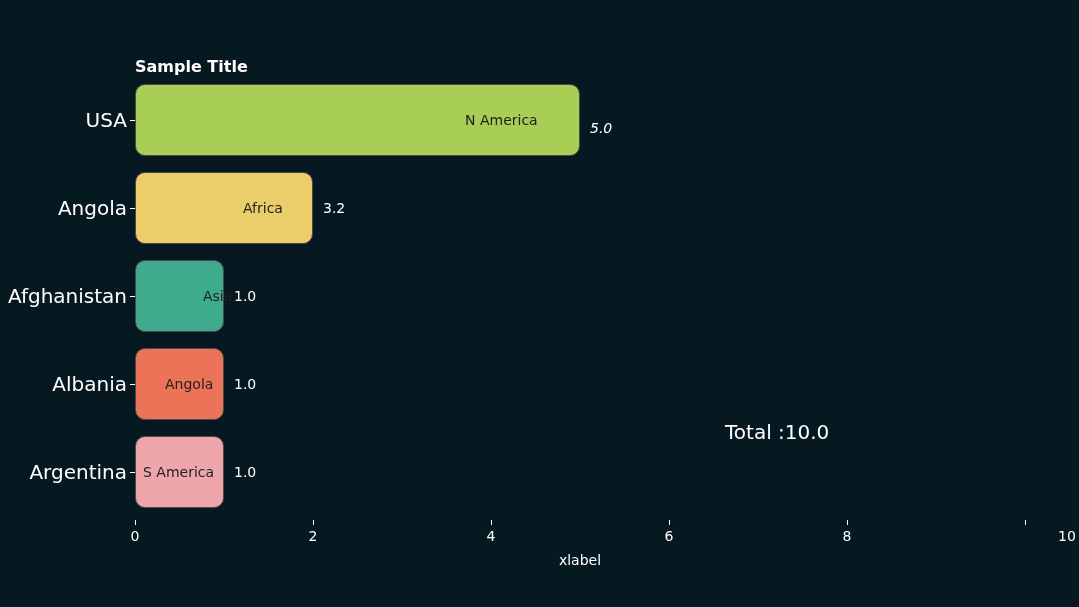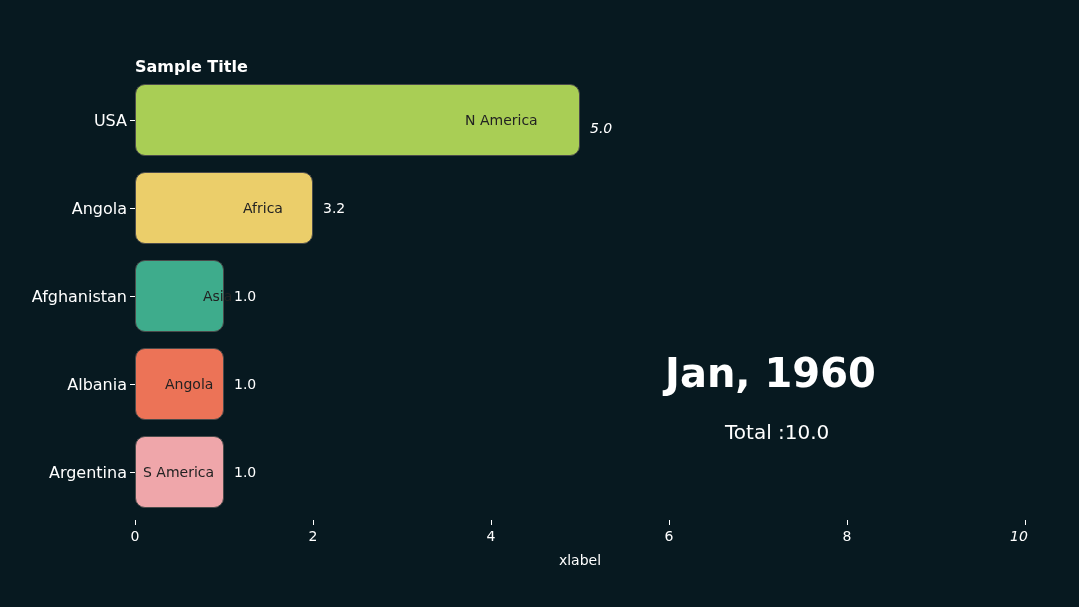--- a/index.html
+++ b/index.html
@@ -39,21 +39,21 @@
       white-space: nowrap;
     }
     .bar-value {
       position: absolute;
       color: #fff;
       font-size: 14px;
     }
     .y-tick {
       position: absolute;
       color: #fff;
-      font-size: 16px;
+      font-size: 20px;
       text-align: left;
       transform: translateY(-50%);
     }
     .y-tick-mark {
       position: absolute;
       width: 5px;
       height: 1px;
       background: #fff;
     }
     .x-tick {
@@ -130,19 +130,18 @@
   <div class="x-tick" style="left:0px;top:448px;">0</div>
   <div class="x-tick-mark" style="left:178px;top:440px;"></div>
   <div class="x-tick" style="left:178px;top:448px;">2</div>
   <div class="x-tick-mark" style="left:356px;top:440px;"></div>
   <div class="x-tick" style="left:356px;top:448px;">4</div>
   <div class="x-tick-mark" style="left:534px;top:440px;"></div>
   <div class="x-tick" style="left:534px;top:448px;">6</div>
   <div class="x-tick-mark" style="left:712px;top:440px;"></div>
   <div class="x-tick" style="left:712px;top:448px;">8</div>
   <div class="x-tick-mark" style="left:890px;top:440px;"></div>
-  <div class="x-tick" style="left:884px;top:448px;font-style:italic;">10</div>
+  <div class="x-tick" style="left:932px;top:448px;">10</div>
 
   <div class="xlabel" style="left:445px;top:472px;text-align:center;">xlabel</div>
 
-  <div class="period" style="left:530px;top:270px;">Jan, 1960</div>
   <div class="total" style="left:590px;top:320px;">Total :10.0</div>
 </div>
 
 </body></html>

